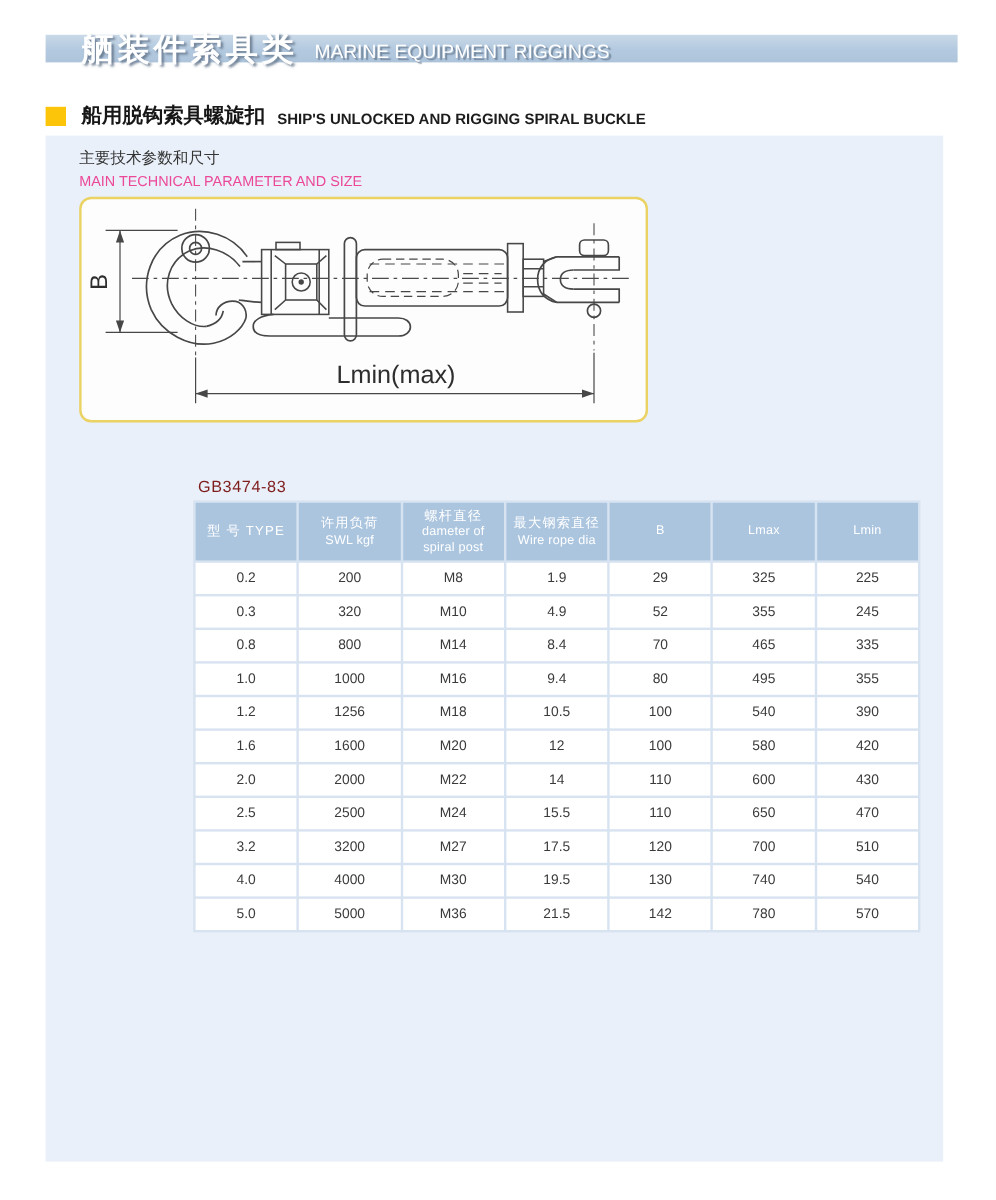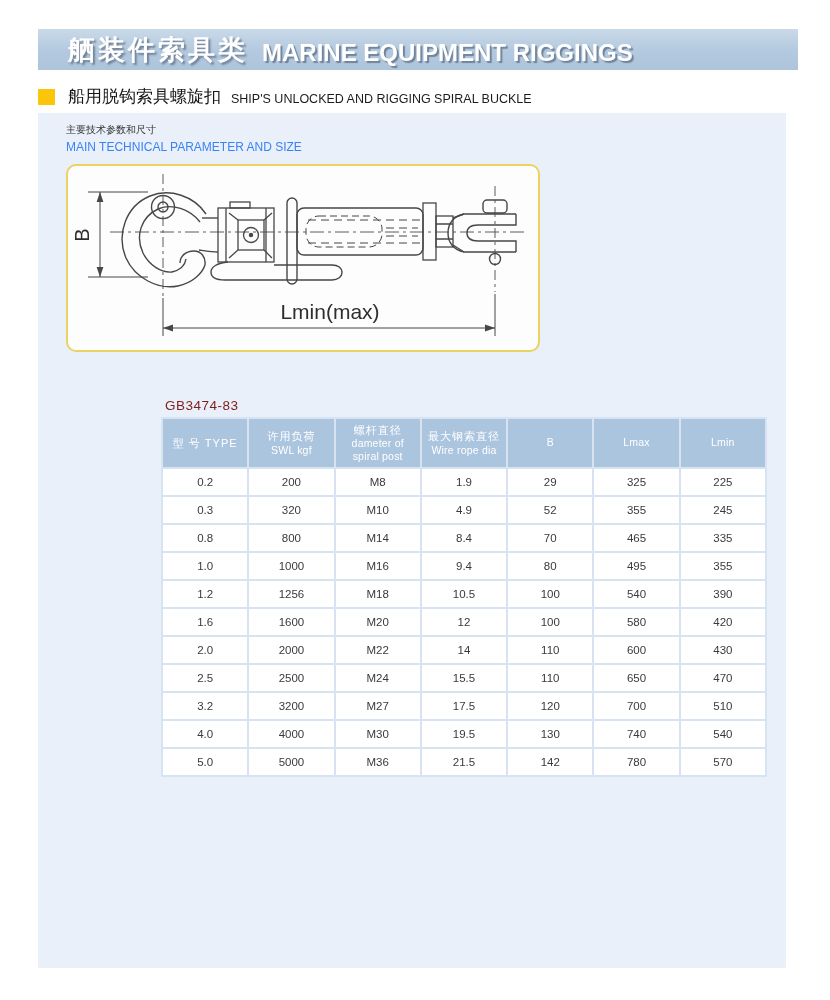--- a/index.html
+++ b/index.html
@@ -2,45 +2,45 @@
 <html><head>
 <meta charset="utf-8">
 <style>
   * { box-sizing: border-box; }
   html,body { margin:0; padding:0; background:#fff; }
   body { font-family:"Liberation Sans","DejaVu Sans",sans-serif; }
   .page { position:relative; width:830px; height:1000px; background:#fff; overflow:hidden; }
 
   
   .header-bar {
-    position:absolute; left:38px; top:29px; width:760px; height:41px;
+    position:absolute; left:38px; top:29px; width:760px; height:23px;
     background:linear-gradient(180deg,#c9d9e8 0%,#b3c9df 55%,#adc4db 100%);
     display:flex; align-items:center; padding-left:30px;
   }
   .title-zh {
     font-size:27px; font-weight:bold; color:#fff; letter-spacing:3px;
     text-shadow:2px 2px 2px rgba(98,115,136,.85); white-space:nowrap;
   }
   .title-en {
-    font-size:24px; font-weight:bold; color:#fff; margin-left:14px; margin-top:7px;
+    font-size:16px; font-weight:normal; color:#fff; margin-left:14px; margin-top:7px;
     text-shadow:2px 2px 1px rgba(98,115,136,.8); white-space:nowrap;
   }
 
   
   .section-row { position:absolute; left:38px; top:85px; display:flex; align-items:center; }
   .bullet { width:17px; height:16px; background:#fcc50a; flex:0 0 auto; }
-  .sec-zh { margin-left:13px; font-size:17px; font-weight:normal; color:#161616; white-space:nowrap; }
-  .sec-en { margin-left:10px; font-size:12.5px; font-weight:normal; color:#1c1c1c; margin-top:4px; white-space:nowrap; }
+  .sec-zh { margin-left:13px; font-size:17px; font-weight:bold; color:#161616; white-space:nowrap; }
+  .sec-en { margin-left:10px; font-size:12.5px; font-weight:bold; color:#1c1c1c; margin-top:4px; white-space:nowrap; }
 
   
   .panel { position:absolute; left:38px; top:113px; width:748px; height:855px; background:#e9f0f9; }
 
   .params { position:absolute; left:66px; top:123px; }
-  .p-zh { font-size:10px; color:#333; }
-  .p-en { font-size:12px; color:#3b82f6; margin-top:3px; }
+  .p-zh { font-size:13px; color:#333; }
+  .p-en { font-size:12px; color:#ec4899; margin-top:3px; }
 
   
   .draw-box {
     position:absolute; left:66px; top:164px; width:474px; height:188px;
     background:#fdfdfd; border:2px solid #ead263; border-radius:10px;
   }
   .drawing { display:block; width:100%; height:100%; }
 
   .gb { position:absolute; left:165px; top:398px; font-size:13.5px; color:#7f1d1d; letter-spacing:.5px; }
 

